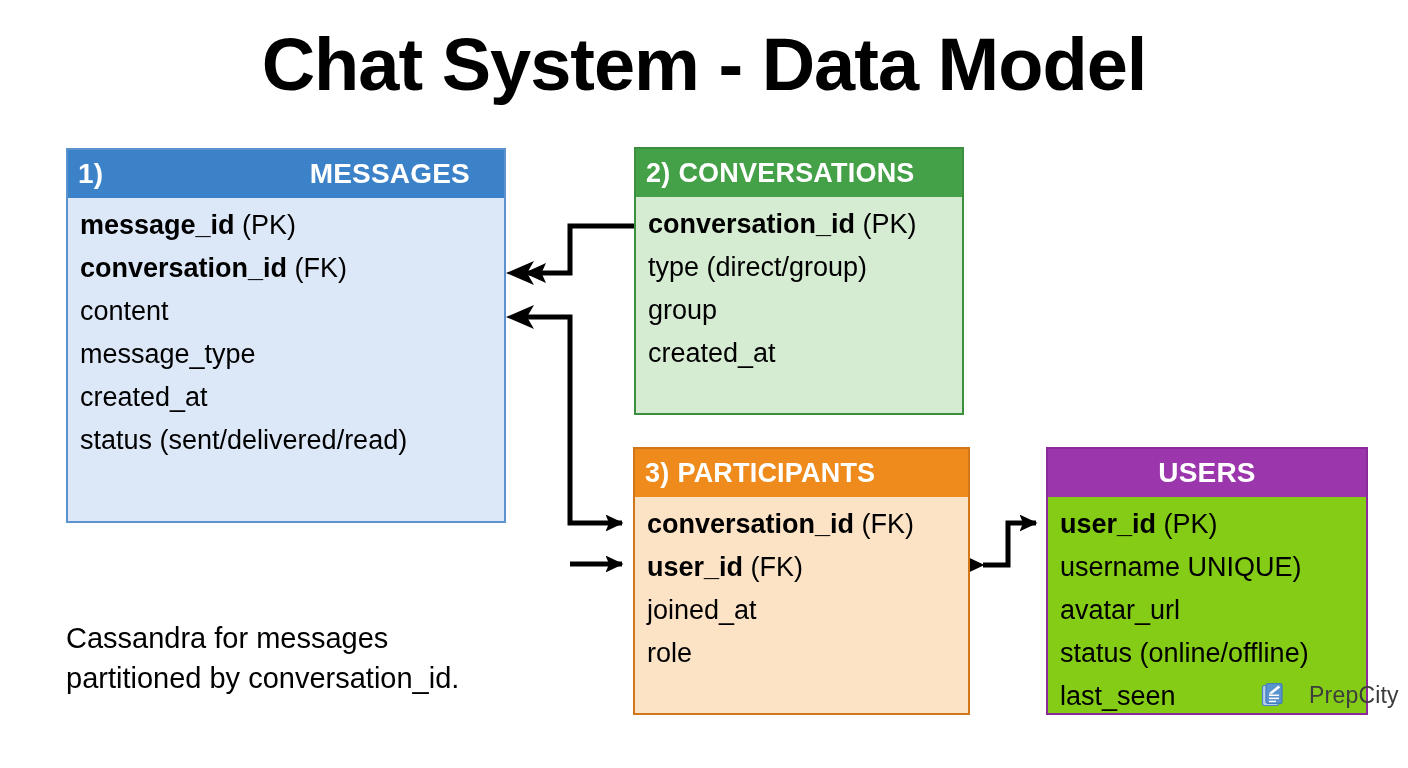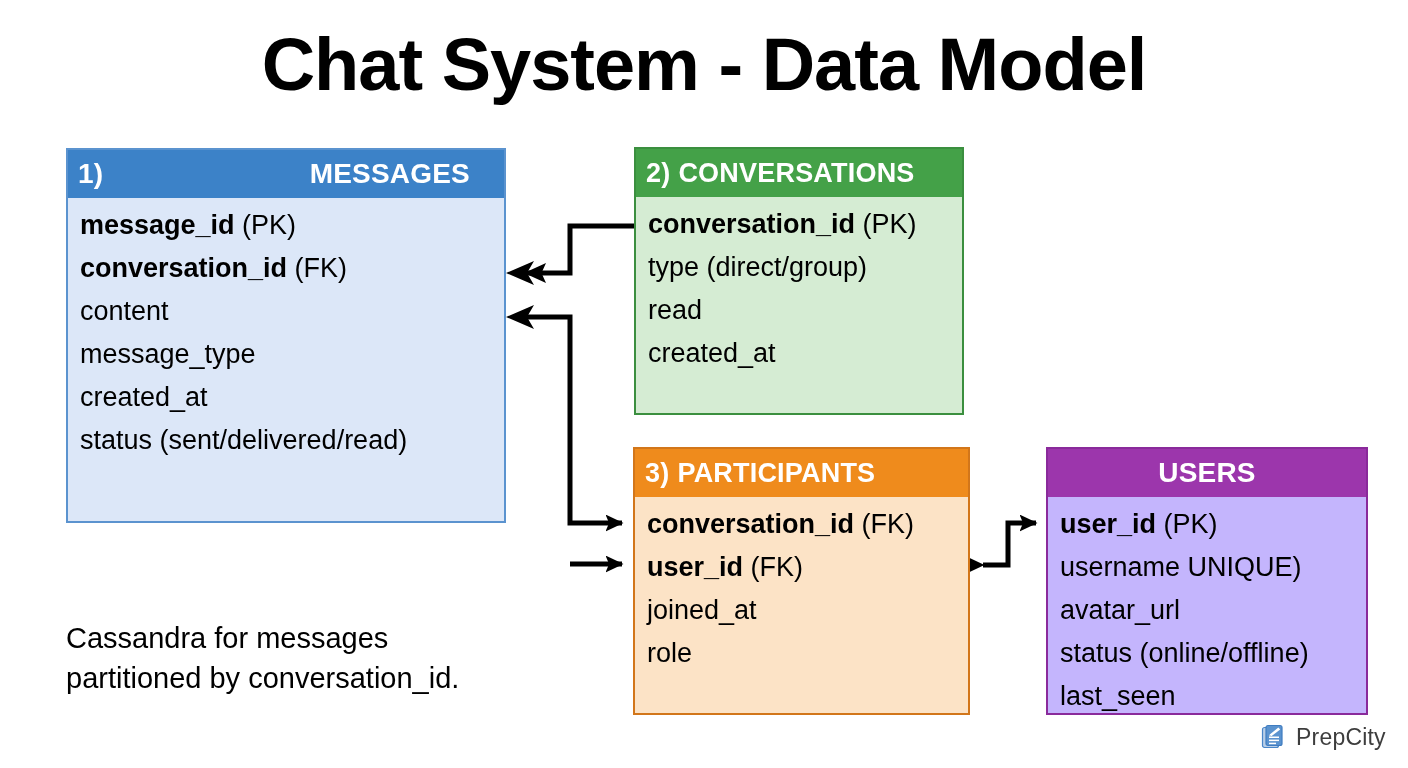--- a/index.html
+++ b/index.html
@@ -107,44 +107,44 @@
     left: 633px; top: 447px; width: 337px; height: 268px;
     border-color: #d2761a;
     background: #fce3c6;
   }
   #participants .hdr { background: #ef8b1c; font-size: 27px; }
 
   
   #users {
     left: 1046px; top: 447px; width: 322px; height: 268px;
     border-color: #8a2a9b;
-    background: #c4b5fd;
+    background: #84cc16;
   }
   #users .hdr { background: #9c36ac; }
 
   
   .caption {
     position: absolute;
     left: 66px;
     top: 618px;
     width: 520px;
     font-size: 29px;
     line-height: 40px;
     color: #000000;
   }
   .caption .line { white-space: nowrap; }
 
   
   .logo {
     position: absolute;
     left: 1261px;
-    top: 724px;
+    top: 682px;
     display: flex;
     align-items: center;
-    gap: 9px;
+    gap: 22px;
   }
   .logo .mark {
     width: 26px;
     height: 26px;
     display: block;
   }
   .logo .word {
     font-size: 23px;
     font-weight: 400;
     color: #3d3d3d;
@@ -231,21 +231,21 @@
     </div>
     <div class="body">
       <div class="field">
         <b>conversation_id</b>
         <span>(PK)</span>
       </div>
       <div class="field">
         <span>type (direct/group)</span>
       </div>
       <div class="field">
-        <span>read</span>
+        <span>group</span>
       </div>
       <div class="field">
         <span>created_at</span>
       </div>
     </div>
   </div>
 
   <div class="entity" id="participants">
     <div class="hdr numbered">
       <span class="num">3)</span>

